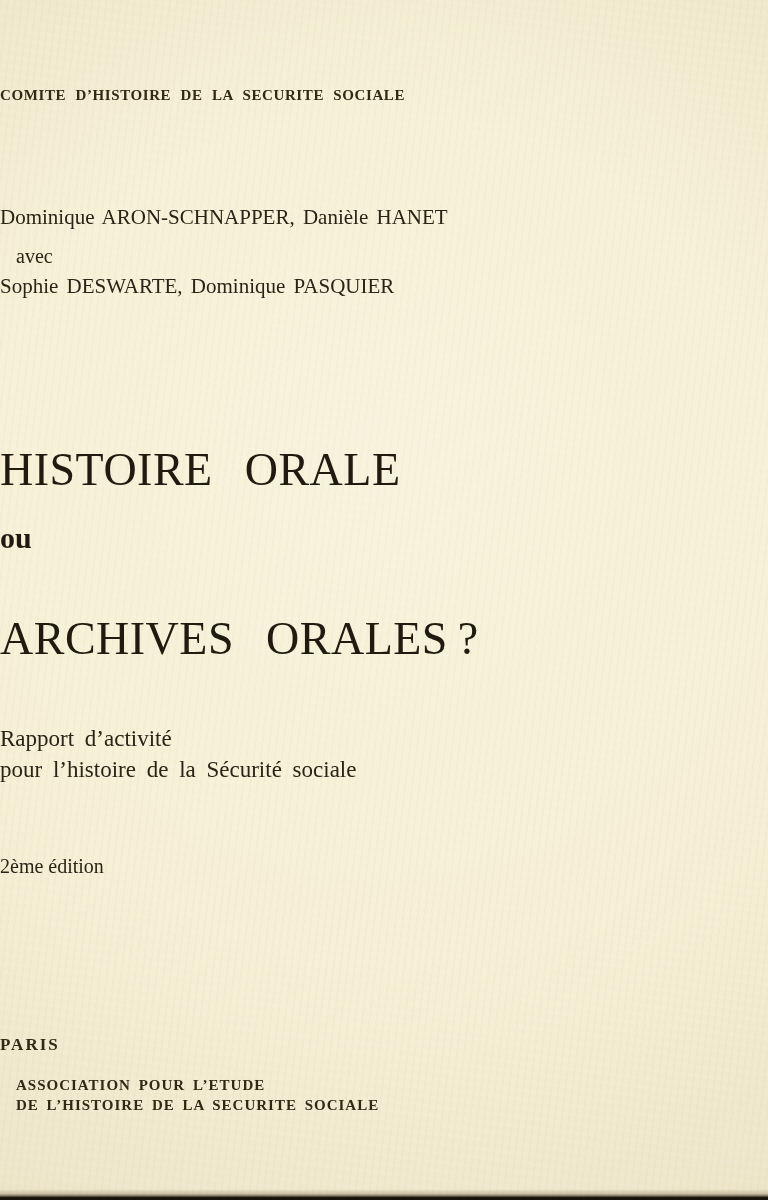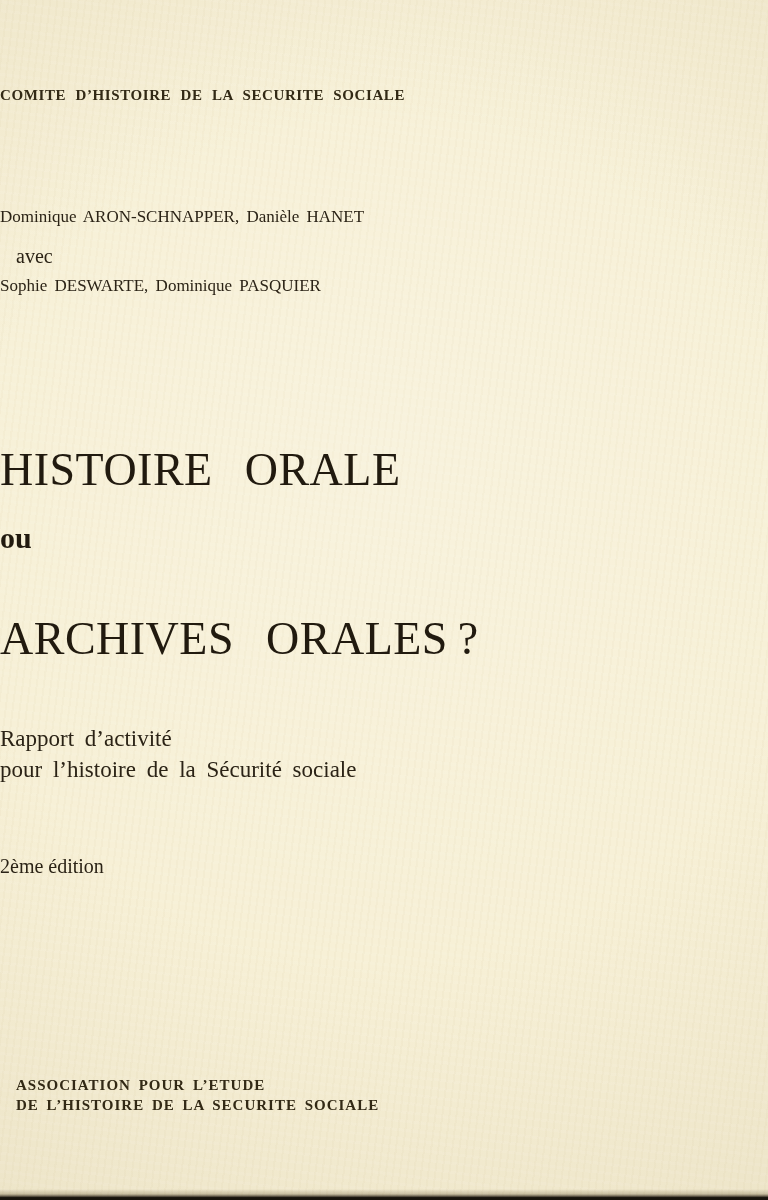--- a/index.html
+++ b/index.html
@@ -32,21 +32,21 @@
   }
   .committee {
     top: 60px;
     font-size: 15px;
     font-weight: 700;
     letter-spacing: 0.6px;
     word-spacing: 5px;
     line-height: 22px;
     color: #322915;
   }
-  .author-line { font-size: 17px; word-spacing: 3px; line-height: 30px; }
+  .author-line { font-size: 21px; word-spacing: 3px; line-height: 30px; }
   .author-1 { top: 178px; }
   .avec { top: 219px; font-size: 20px; line-height: 26px; padding-left: 16px; }
   .author-2 { top: 247px; }
   .title-line {
     font-weight: 400;
     font-size: 46px;
     line-height: 56px;
     word-spacing: 20px;
     letter-spacing: 0.5px;
     color: #211a0f;
@@ -117,20 +117,21 @@
 
   <div class="line title-line title-2">ARCHIVES ORALES ?</div>
 
   <div class="line subtitle">
     <div>Rapport d’activité</div>
     <div>pour l’histoire de la Sécurité sociale</div>
   </div>
 
   <div class="line edition">2ème édition</div>
 
+  <div class="line city">PARIS</div>
 
   <div class="line association">
     <div>ASSOCIATION POUR L’ETUDE</div>
     <div>DE L’HISTOIRE DE LA SECURITE SOCIALE</div>
   </div>
 
   <div class="line year">1992</div>
 
   <div class="scan-edge"></div>
 

